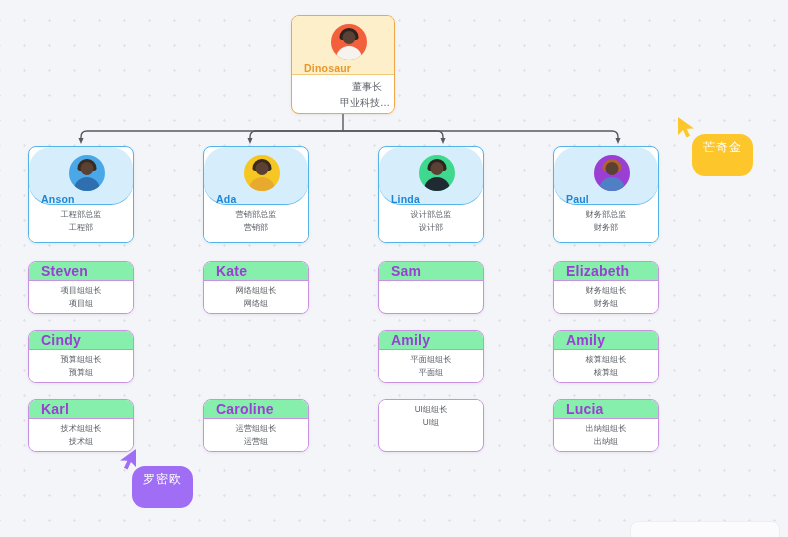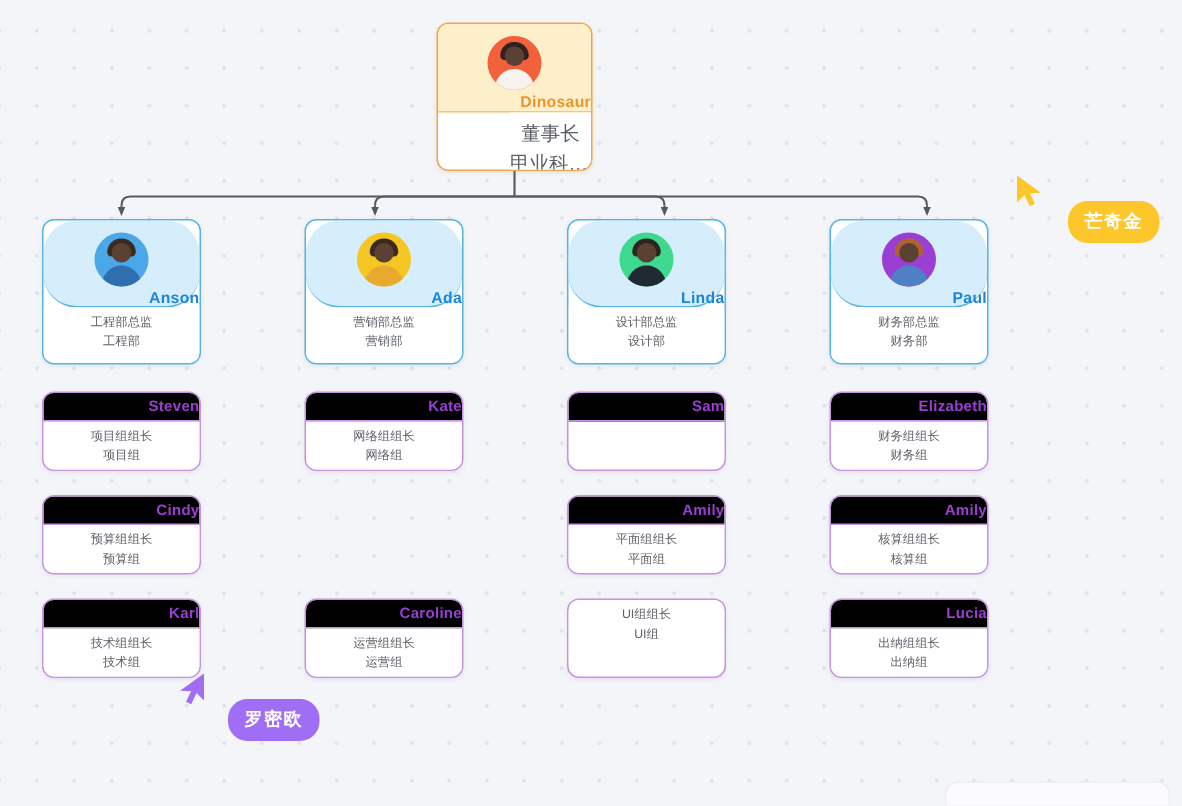--- a/index.html
+++ b/index.html
@@ -36,22 +36,23 @@
   
   .card {
     position: absolute;
     box-sizing: border-box;
     border-radius: 8px;
     overflow: hidden;
     background: #ffffff;
   }
   .card-head {
     box-sizing: border-box;
-    text-align: right;
+    text-align: left;
     font-weight: bold;
+    padding-left: 12px;
   }
   .card-body {
     box-sizing: border-box;
     text-align: center;
     background: #ffffff;
     color: #5b5f66;
   }
   .card-body .line {
     line-height: 1.55;
     white-space: nowrap;
@@ -74,21 +75,21 @@
   }
   .card.root .name {
     font-size: 10.5px;
     color: #e9972c;
     margin-top: 2px;
     letter-spacing: .2px;
   }
   .card.root .card-body {
     height: 50px;
     padding-top: 4px;
-    font-size: 13px;
+    font-size: 10px;
     margin-left: 48px;
   }
 
   
   .card.lv2 {
     width: 106px;
     height: 97px;
     border: 1.5px solid #56b3e8;
     box-shadow: 0 1px 3px rgba(60,130,180,.13);
   }
@@ -114,23 +115,23 @@
   
   .card.lv3 {
     width: 106px;
     height: 53px;
     border: 1.3px solid #c792e0;
     box-shadow: 0 1px 3px rgba(140,90,180,.12);
   }
   .card.lv3 .card-head {
     height: 19px;
     line-height: 19px;
-    background: #000000;
+    background: #86efac;
     border-bottom: 1.2px solid #c792e0;
-    font-size: 10px;
+    font-size: 14px;
     color: #9b3fd4;
     letter-spacing: .2px;
   }
   .card.lv3 .card-body {
     height: 41px;
     padding-top: 4px;
     font-size: 8.2px;
   }
 
   
@@ -171,27 +172,26 @@
     transform: translateX(-50%);
   }
 
   
   .cursor-tag {
     position: absolute;
   }
   .cursor-tag .pill {
     position: absolute;
     border-radius: 13px;
-    padding: 5px 11px 6px 11px;
+    padding: 5px 11px 20px 11px;
     font-size: 12px;
-    font-weight: bold;
+    font-weight: normal;
     color: #ffffff;
     white-space: nowrap;
     letter-spacing: 1px;
-    margin-left: 20px;
   }
   .cursor-tag svg { position: absolute; }
 
   #tag-mangijin .pill { background: #fdc62a; }
   #tag-romeo   .pill { background: #9f6ef5; }
 
   
   #bottom-panel {
     position: absolute;
     right: 8px;

